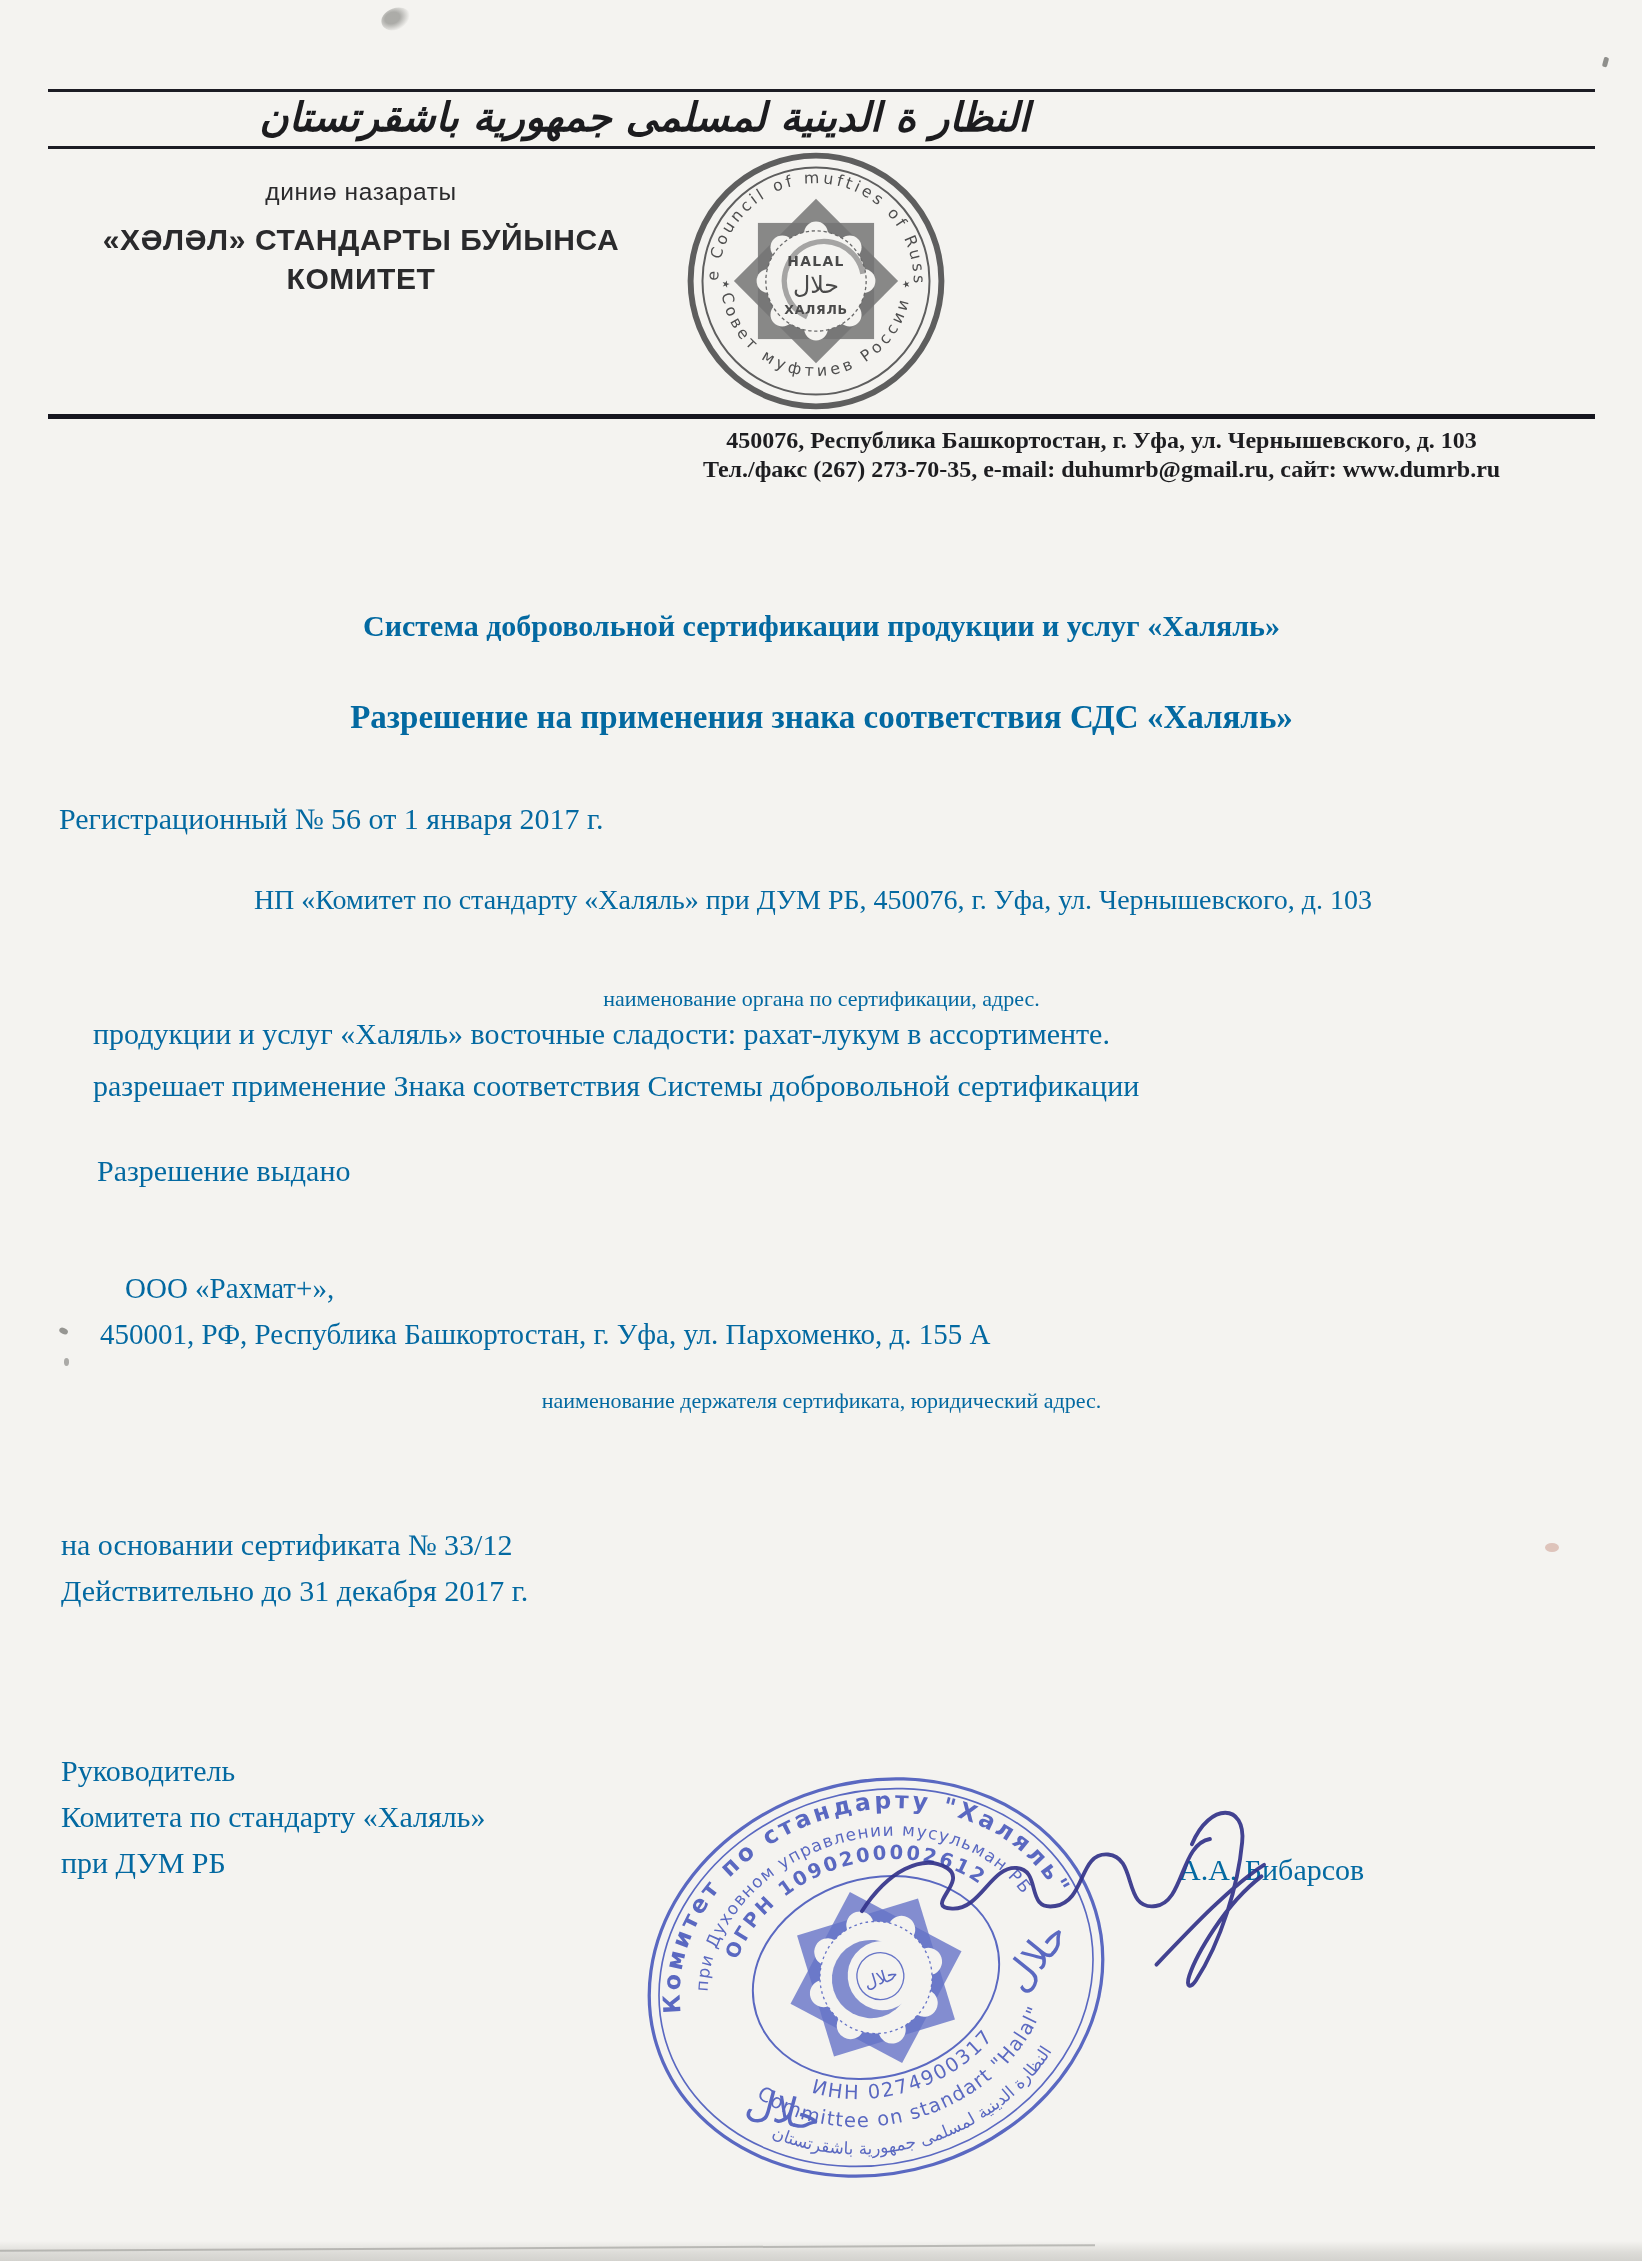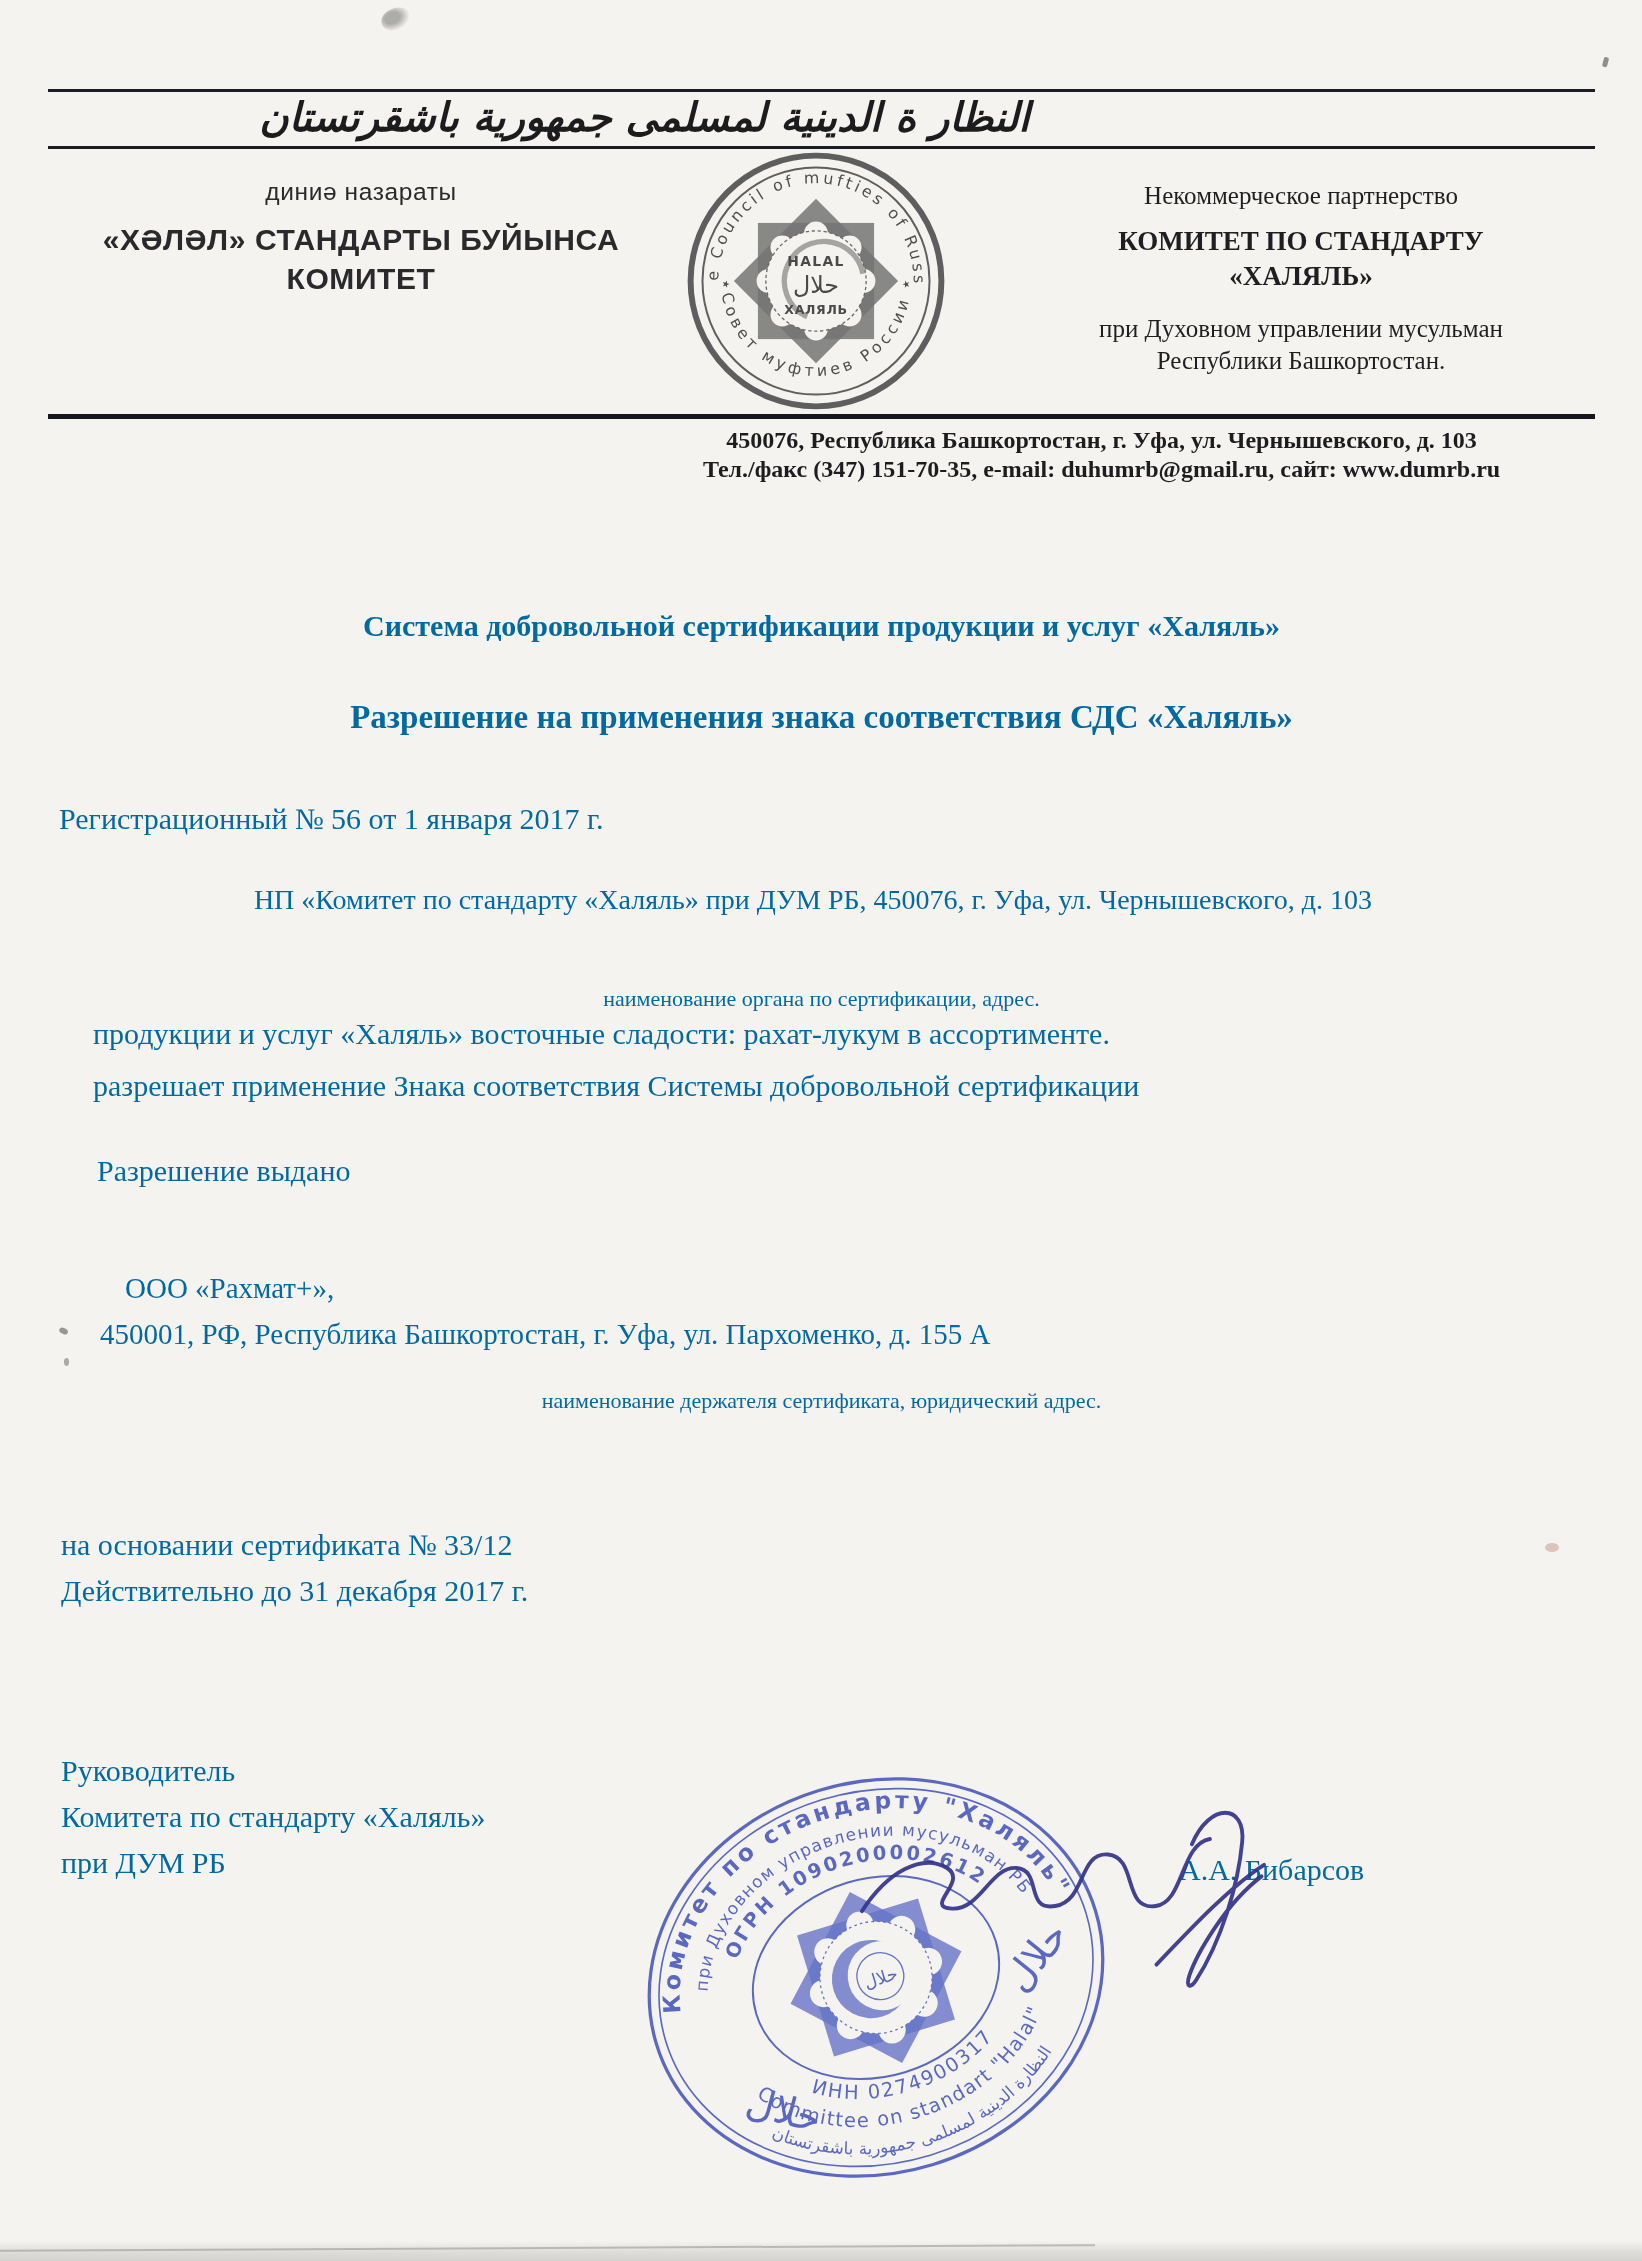--- a/index.html
+++ b/index.html
@@ -69,33 +69,26 @@
           <circle cx="251" cy="149" r="18" fill="#f4f3f0"></circle>
         <circle cx="200" cy="200" r="76" fill="#f4f3f0" stroke="#6a6a6a" stroke-width="2" stroke-dasharray="5 4"></circle>
         <circle cx="212" cy="200" r="60" fill="none" stroke="#6f6f6f" stroke-width="8" stroke-dasharray="245 132" opacity="0.6" transform="rotate(115 212 200)"></circle>
       </g>
       <text x="200" y="178" text-anchor="middle" font-family="DejaVu Sans, sans-serif" font-weight="bold" font-size="21" letter-spacing="2" fill="#4a4a4a">HALAL</text>
       <text x="200" y="218" text-anchor="middle" font-family="DejaVu Sans, sans-serif" font-size="36" fill="#4a4a4a">حلال</text>
       <text x="200" y="250" text-anchor="middle" font-family="DejaVu Sans, sans-serif" font-weight="bold" font-size="19" letter-spacing="1" fill="#4a4a4a">ХАЛЯЛЬ</text>
     </svg>
   </div>
 
-  <div class="abs serif ctr hdr-right">
-    <div class="r1">Некоммерческое партнерство</div>
-    <div class="r23">КОМИТЕТ ПО СТАНДАРТУ</div>
-    <div class="r23" style="margin-top:0;">«ХАЛЯЛЬ»</div>
-    <div class="r45" style="margin-top:19.3px;">при Духовном управлении мусульман</div>
-    <div class="r45">Республики Башкортостан.</div>
-  </div>
 
   <div class="abs rule" style="left:48px;top:414px;width:1547px;height:4.5px;background:#16161f;"></div>
 
   <div class="abs addr ctr" style="left:599px;top:426px;width:1005px;">
     <div>450076, Республика Башкортостан, г. Уфа, ул. Чернышевского, д. 103</div>
-    <div>Тел./факс (347) 151-70-35, e-mail: duhumrb@gmail.ru, сайт: www.dumrb.ru</div>
+    <div>Тел./факс (267) 273-70-35, e-mail: duhumrb@gmail.ru, сайт: www.dumrb.ru</div>
   </div>
 
   <div class="abs serif ctr" style="left:0;top:609px;width:1643px;font-size:30px;font-weight:bold;">Система добровольной сертификации продукции и услуг «Халяль»</div>
   <div class="abs serif ctr" style="left:0;top:699px;width:1643px;font-size:33px;font-weight:bold;">Разрешение на применения знака соответствия СДС «Халяль»</div>
 
   <div class="abs serif big-line" style="left:59px;top:802px;">Регистрационный № 56 от 1 января 2017 г.</div>
 
   <div class="abs serif ctr" style="left:56px;top:884px;width:1514px;font-size:28px;">НП «Комитет по стандарту «Халяль» при ДУМ РБ, 450076, г. Уфа, ул. Чернышевского, д. 103</div>
   <div class="abs serif ctr caption" style="left:0;top:986px;width:1643px;">наименование органа по сертификации, адрес.</div>
 

